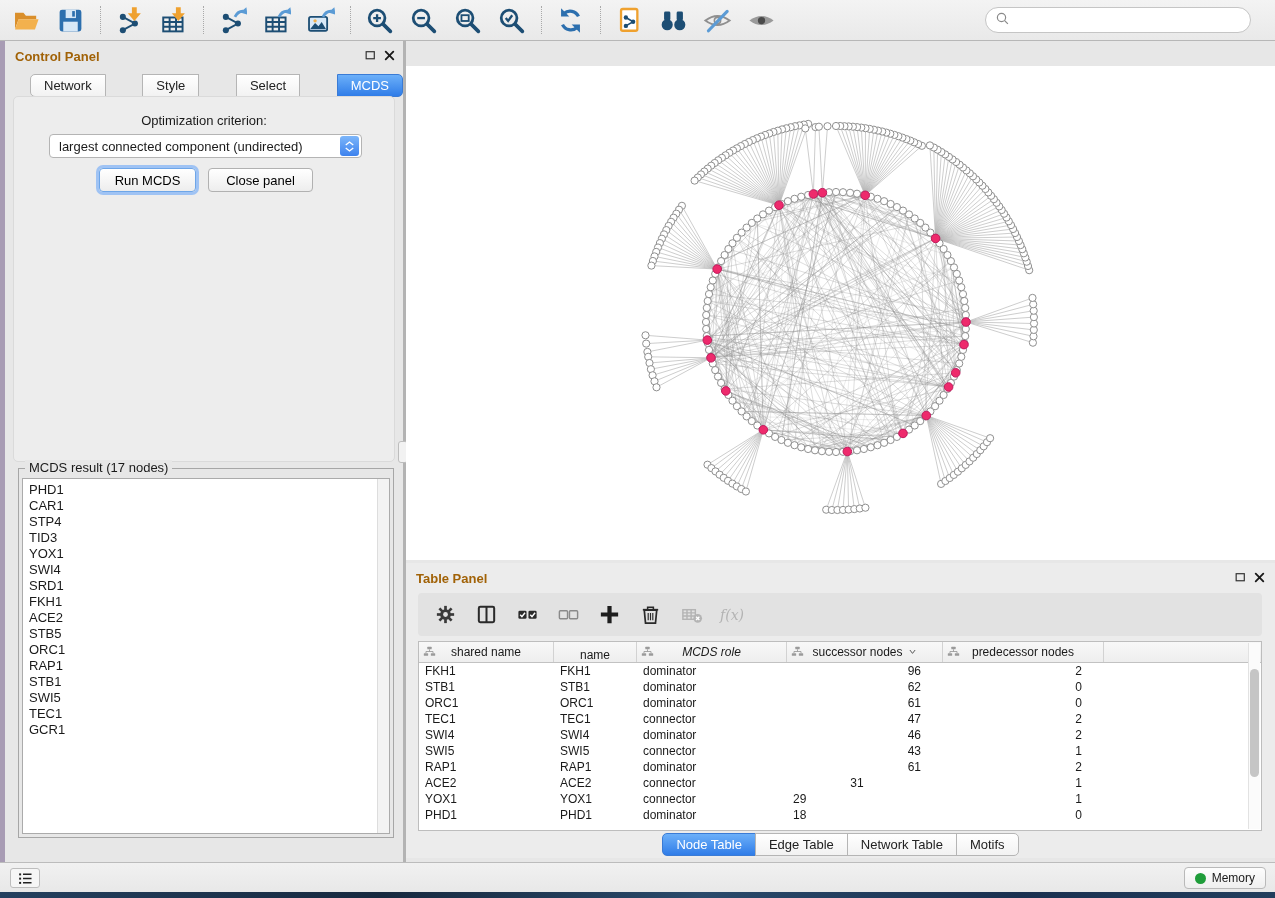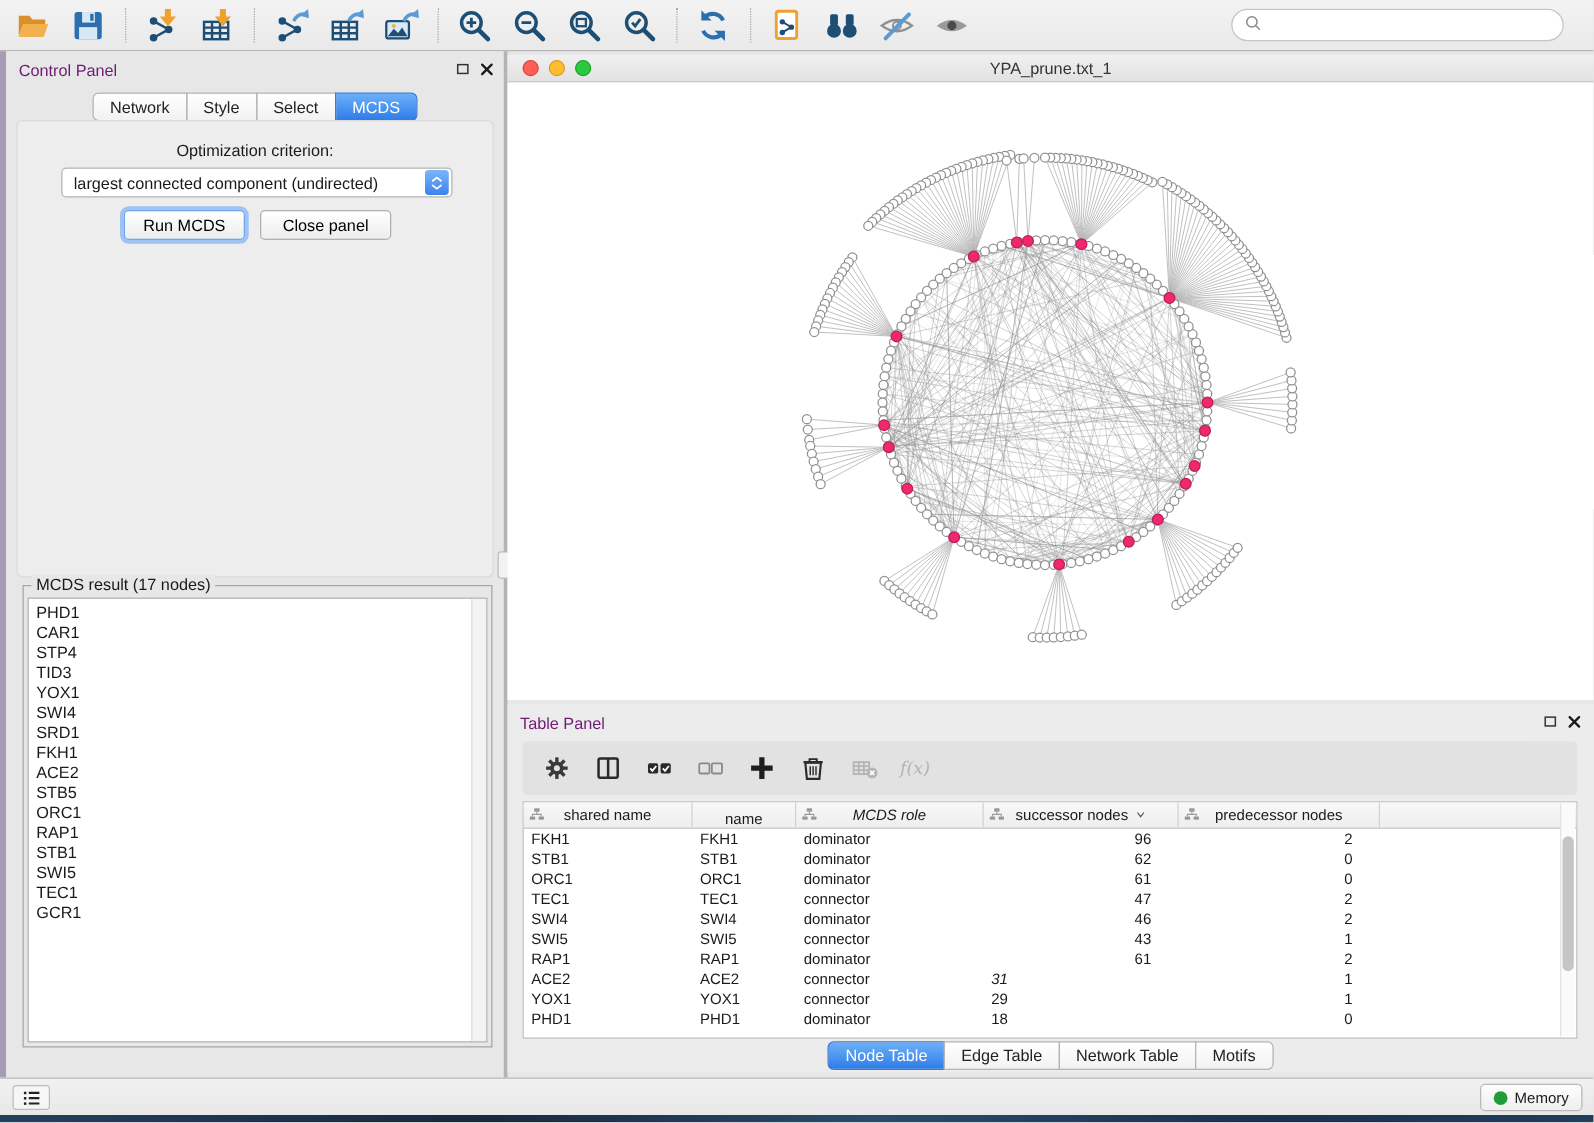--- a/index.html
+++ b/index.html
@@ -18,23 +18,23 @@
   .search-wrap input { border:none; outline:none; flex:1; height:20px; font-size:13px; background:transparent; }
 
   
   .left-strip { position:absolute; left:0; top:41px; width:5px; height:821px; background:#a89cb4; }
   .wallpaper { position:absolute; left:0; top:892px; width:1275px; height:6px;
     background:linear-gradient(90deg,#24405f,#17293f 30%,#2a4a6b 55%,#1a3050 80%,#223e5d); }
 
   
   .control-panel { position:absolute; left:5px; top:41px; width:398px; height:821px; background:#e7e7e7; }
   .panel-head { position:absolute; left:0; top:0; width:100%; height:30px; display:flex; align-items:center; }
-  .panel-title { margin-left:10px; font-size:13px; color:#701a75; }
+  .panel-title { margin-left:10px; font-size:13px; color:#a16207;font-weight:bold; }
   .win-ctl { position:absolute; top:8px; width:14px; height:13px; display:flex; align-items:center; justify-content:center; }
-  .tabs-row { position:absolute; left:0; top:33px; width:100%; display:flex; justify-content:center; }
+  .tabs-row { position:absolute; left:0; top:33px; width:100%; display:flex; justify-content:space-between;padding-left:25px; }
   .seg { border:1px solid #b5b5b5; background:linear-gradient(#ffffff,#f2f2f2); padding:3px 13px;
     font-size:13px; margin-left:-1px; color:#222; }
   .seg:first-child { border-radius:5px 0 0 5px; margin-left:0; }
   .seg:last-child { border-radius:0 5px 5px 0; }
   .seg.active { background:linear-gradient(#6cb0f9,#2f7ce8); color:#fff; border-color:#3a7bd5; }
   .tab-card { position:absolute; left:8px; top:55px; width:382px; height:366px; background:#ededed;
     border:1px solid #dadada; border-radius:5px; }
   .crit-label { position:absolute; left:0; top:72px; width:100%; text-align:center; font-size:13px; }
   .mac-select { position:absolute; left:44px; top:93px; width:313px; height:24px; background:#fff;
     border:1px solid #b4b4b4; border-radius:4px; display:flex; align-items:center; }
@@ -309,28 +309,20 @@
             <div>GCR1</div>
           </div>
         <div class="vtrack"></div>
       </div>
     </div>
   </div>
 
   <div class="v-divider"></div>
   <div class="split-grip"></div>
 
-  <div class="net-titlebar">
-    <span class="net-title">YPA_prune.txt_1</span>
-    <span class="lights">
-      <span class="light" style="background:#ff5f57; border:1px solid #e0443e;"></span>
-      <span class="light" style="background:#febc2e; border:1px solid #d89e24;"></span>
-      <span class="light" style="background:#2ac940; border:1px solid #1da32f;"></span>
-    </span>
-  </div>
   <div class="net-canvas">
     <svg id="graph-svg" width="869" height="494" viewBox="0 0 869 494">
         <line x1="560.0" y1="256.0" x2="559.8" y2="249.0" stroke="#8f8f8f" stroke-width="0.8" stroke-opacity="0.38"></line>
         <line x1="560.0" y1="256.0" x2="550.8" y2="207.9" stroke="#8f8f8f" stroke-width="0.8" stroke-opacity="0.38"></line>
         <line x1="560.0" y1="256.0" x2="558.3" y2="277.0" stroke="#8f8f8f" stroke-width="0.8" stroke-opacity="0.38"></line>
         <line x1="560.0" y1="256.0" x2="388.5" y2="379.2" stroke="#8f8f8f" stroke-width="0.8" stroke-opacity="0.38"></line>
         <line x1="560.0" y1="256.0" x2="300.8" y2="270.1" stroke="#8f8f8f" stroke-width="0.8" stroke-opacity="0.38"></line>
         <line x1="560.0" y1="256.0" x2="322.4" y2="183.0" stroke="#8f8f8f" stroke-width="0.8" stroke-opacity="0.38"></line>
         <line x1="560.0" y1="256.0" x2="303.0" y2="228.1" stroke="#8f8f8f" stroke-width="0.8" stroke-opacity="0.38"></line>
         <line x1="560.0" y1="256.0" x2="444.1" y2="126.8" stroke="#8f8f8f" stroke-width="0.8" stroke-opacity="0.38"></line>
@@ -1294,21 +1286,21 @@
             <div class="td" style="width: 135px; text-align: left;">RAP1</div>
             <div class="td" style="width: 83px; text-align: left;">RAP1</div>
             <div class="td" style="width: 150px; text-align: left;">dominator</div>
             <div class="td" style="width: 156px; text-align: right; padding-right: 22px;">61</div>
             <div class="td" style="width: 161px; text-align: right; padding-right: 22px;">2</div>
           </div>
           <div class="tr">
             <div class="td" style="width: 135px; text-align: left;">ACE2</div>
             <div class="td" style="width: 83px; text-align: left;">ACE2</div>
             <div class="td" style="width: 150px; text-align: left;">connector</div>
-            <div class="td" style="width: 156px; text-align: left; padding-right: 22px; font-style: italic;">31</div>
+            <div class="td" style="width: 156px; text-align: center; padding-right: 22px;">31</div>
             <div class="td" style="width: 161px; text-align: right; padding-right: 22px;">1</div>
           </div>
           <div class="tr">
             <div class="td" style="width: 135px; text-align: left;">YOX1</div>
             <div class="td" style="width: 83px; text-align: left;">YOX1</div>
             <div class="td" style="width: 150px; text-align: left;">connector</div>
             <div class="td" style="width: 156px; text-align: left; padding-right: 22px;">29</div>
             <div class="td" style="width: 161px; text-align: right; padding-right: 22px;">1</div>
           </div>
           <div class="tr">

